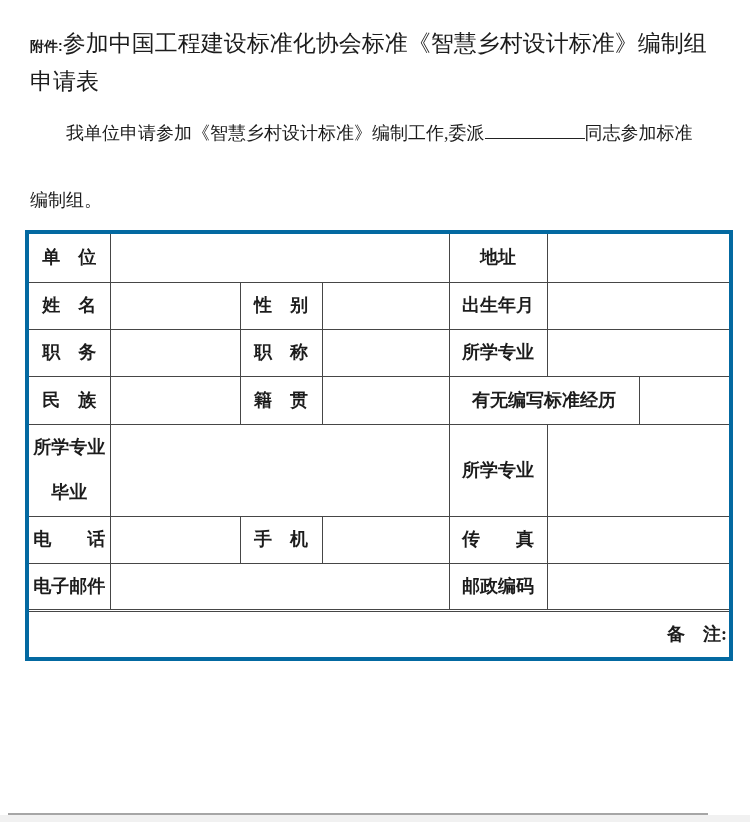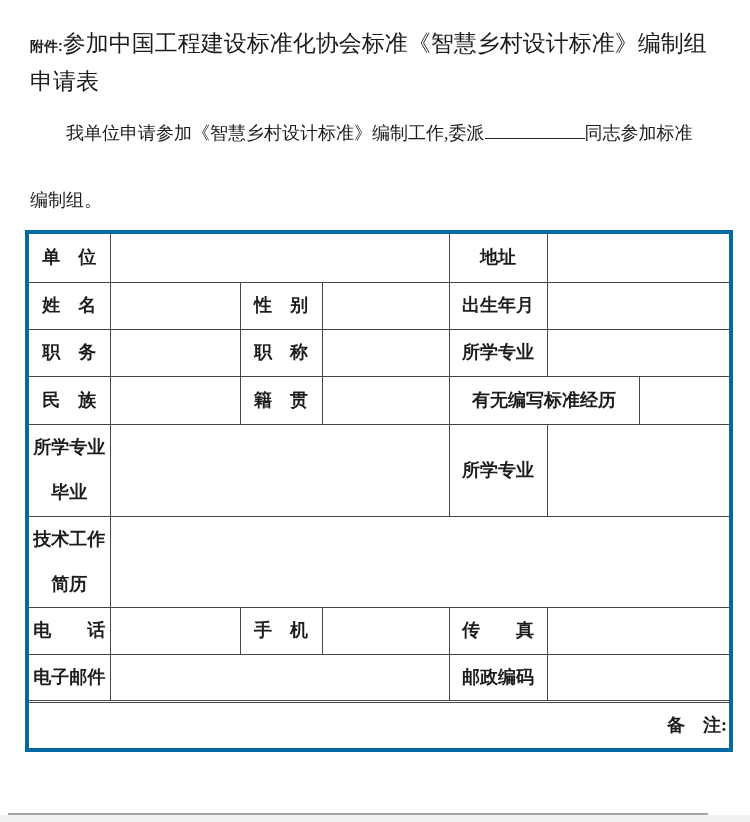--- a/index.html
+++ b/index.html
@@ -135,25 +135,20 @@
     </tr>
 
     <tr style="height:92px">
       <td class="lbl">所学专业
 毕业</td>
       <td class="val" colspan="3"></td>
       <td class="lbl">所学专业</td>
       <td class="val" colspan="2"></td>
     </tr>
 
-    <tr style="height:91px">
-      <td class="lbl">技术工作
-简历</td>
-      <td class="val" colspan="6"></td>
-    </tr>
 
     <tr style="height:47px">
       <td class="lbl">电　　话</td>
       <td class="val"></td>
       <td class="lbl">手　机</td>
       <td class="val"></td>
       <td class="lbl">传　　真</td>
       <td class="val" colspan="2"></td>
     </tr>
 

